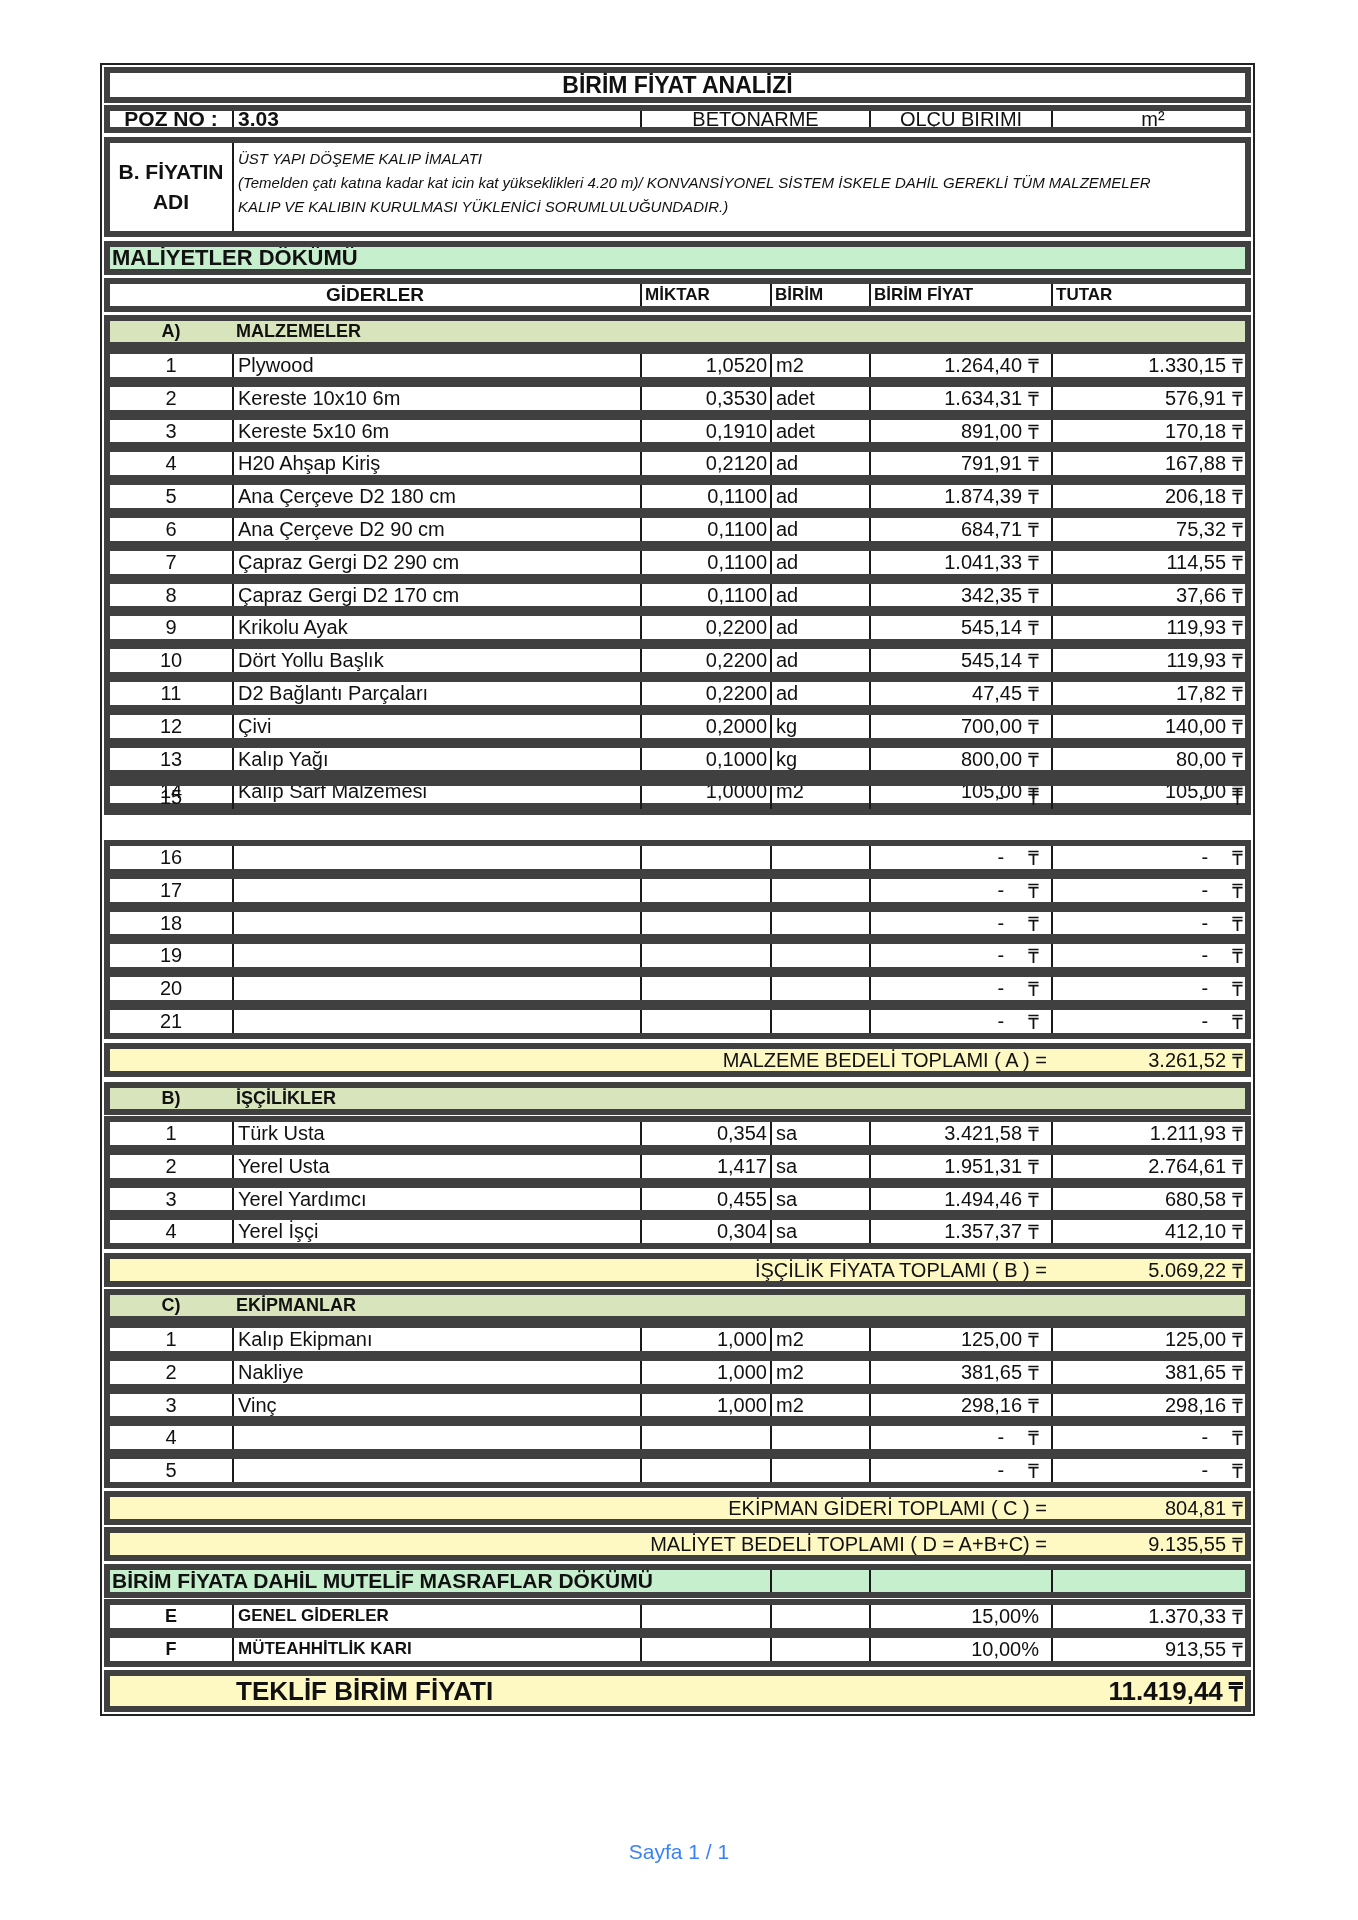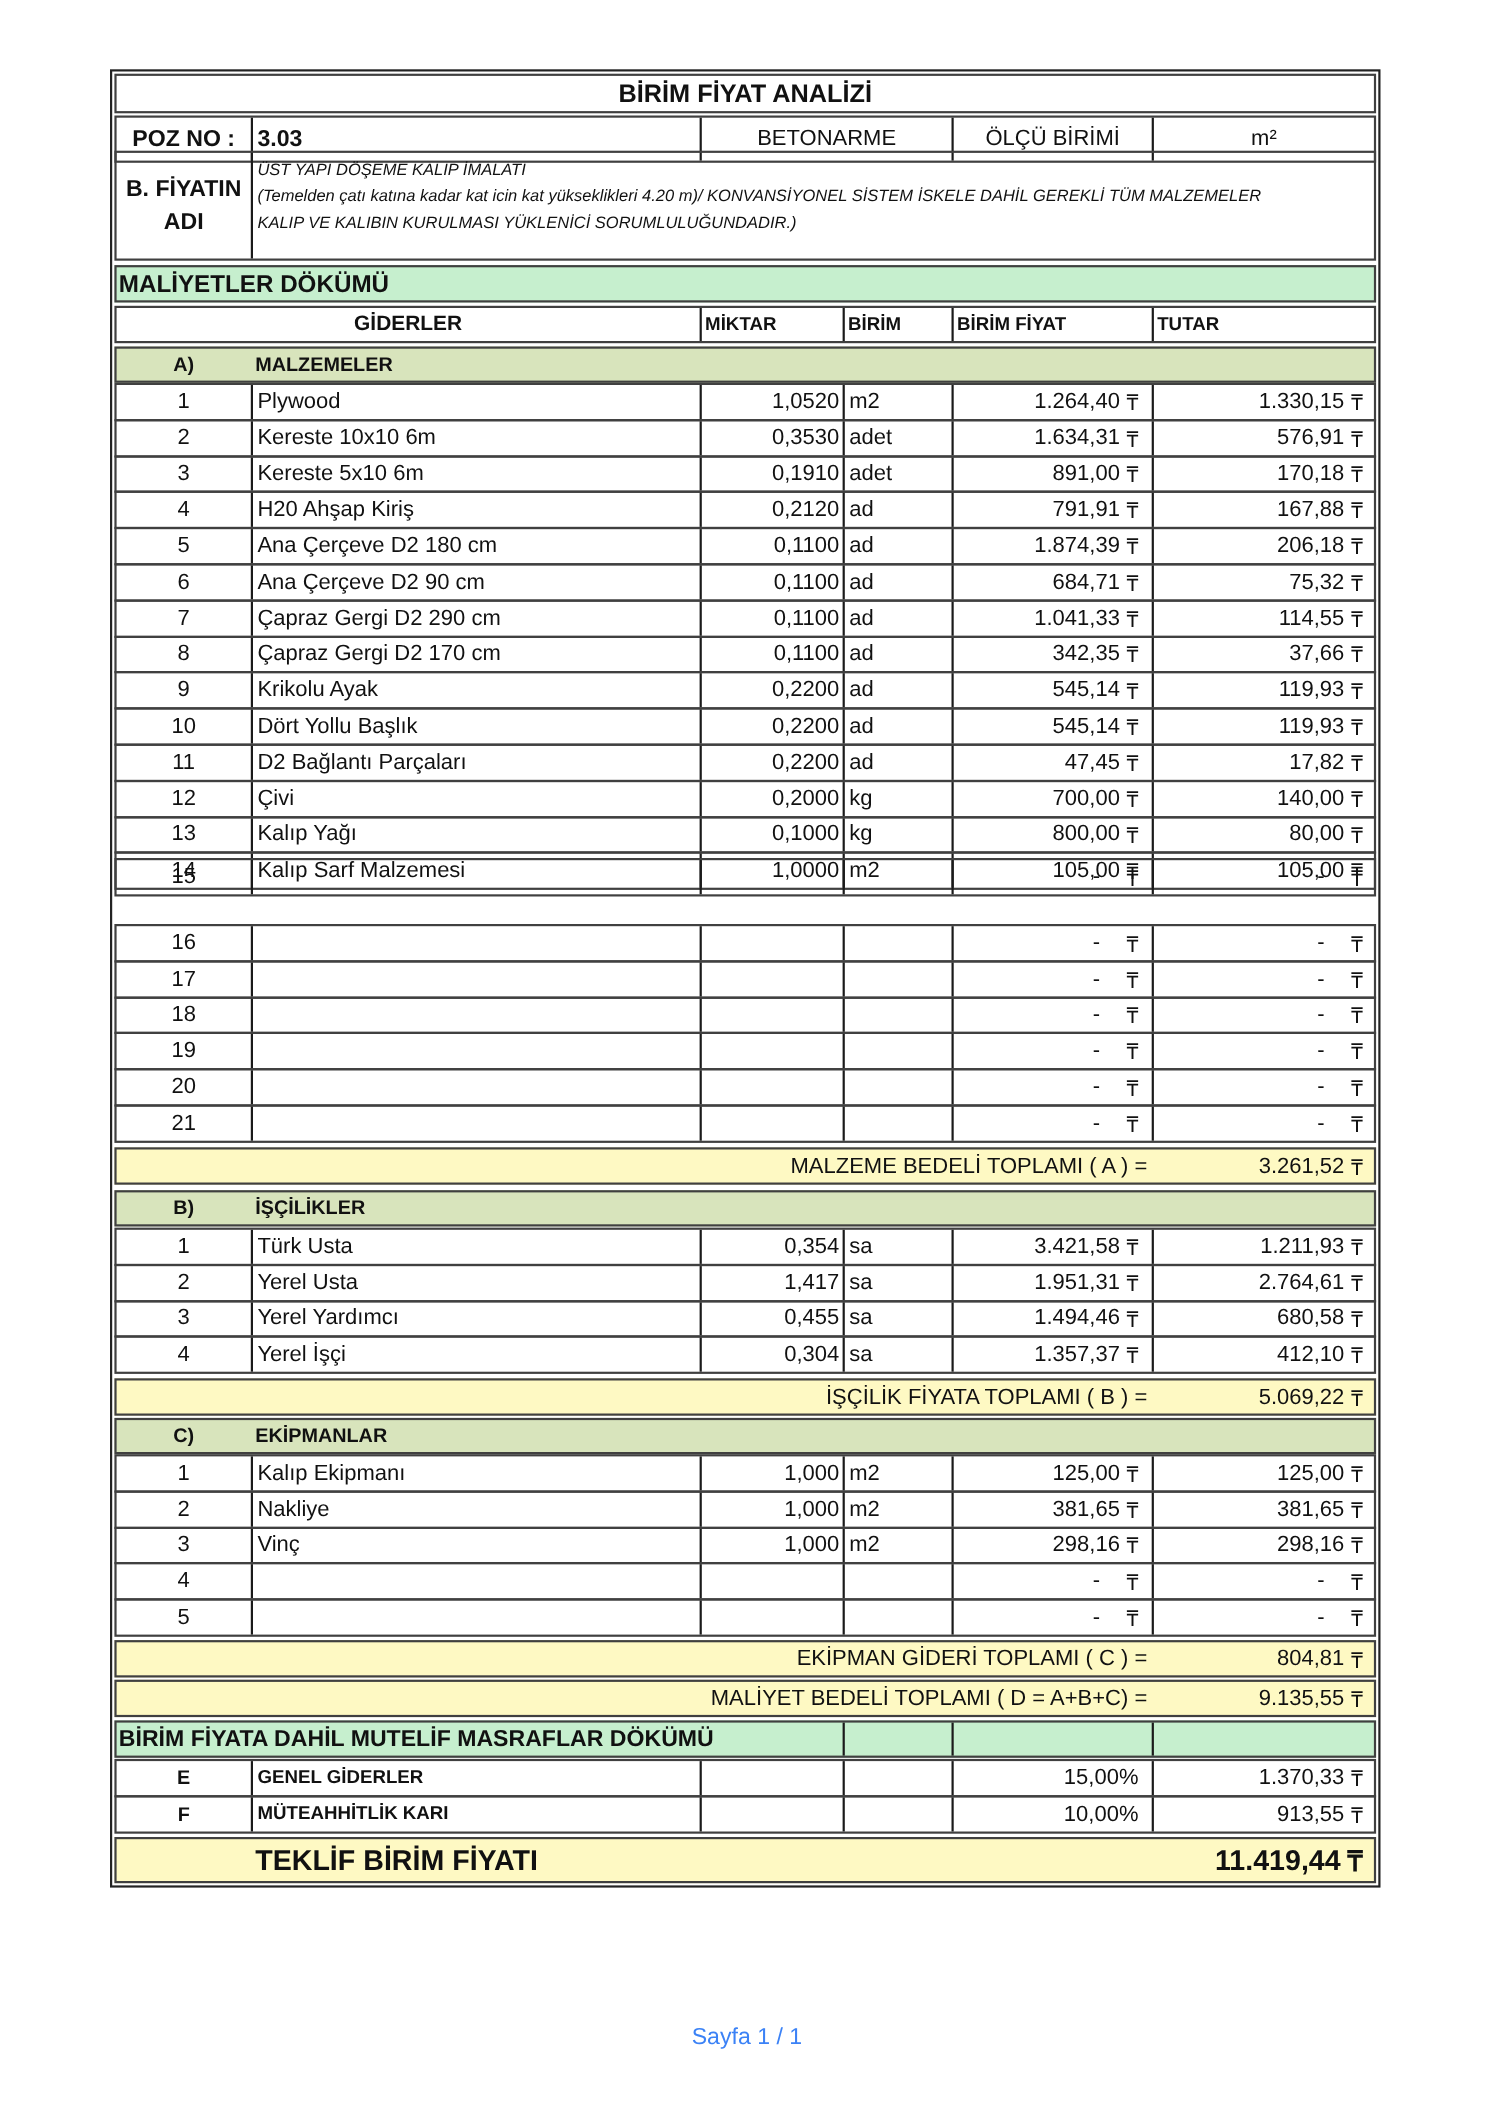--- a/index.html
+++ b/index.html
@@ -1,18 +1,18 @@
 <!DOCTYPE html>
 <html><head>
 <meta charset="utf-8">
 <style>
   html, body { margin:0; padding:0; background:#ffffff; }
   body { width:1358px; height:1920px; position:relative; font-family:"Liberation Sans", "DejaVu Sans", sans-serif; color:#111; overflow:hidden; }
   .sheet { position:absolute; left:100px; top:63px; width:1155px; height:1653px; border:2px solid #222; box-sizing:border-box; }
-  .row { position:absolute; left:104px; width:1147px; box-sizing:border-box; border:2px solid #404040; }
+  .row { position:absolute; left:104px; width:1147px; box-sizing:border-box; border:6px solid #404040; }
   .cell { position:absolute; top:0; bottom:0; box-sizing:border-box; display:flex; align-items:center; white-space:nowrap; overflow:hidden; font-size:20px; font-family:"Liberation Sans Narrow","Liberation Sans", sans-serif; }
   .cell.bl { border-left:2px solid #1a1a1a; }
   .c-no { left:0; width:122px; justify-content:center; }
   .c-name { left:122px; width:408px; padding-left:4px; }
   .c-qty { left:530px; width:130px; justify-content:flex-end; padding-right:3px; }
   .c-unit { left:660px; width:99px; padding-left:4px; }
   .c-price { left:759px; width:182px; justify-content:flex-end; padding-right:12px; }
   .c-total { left:941px; width:202px; justify-content:flex-end; padding-right:10px; }
   .green { background:#c6efce; }
   .olive { background:#d8e4bc; }
@@ -26,21 +26,21 @@
 </style>
 </head>
 <body>
 
 <div class="sheet"></div>
 
 <div class="row" style="top:67px;height:36px;">
   <div class="cell title" style="left:0;right:0;">BİRİM FİYAT ANALİZİ</div>
 </div>
 
-<div class="row" style="top:105px;height:43px;">
+<div class="row" style="top:105px;height:28px;">
   <div class="cell bold" style="left:0;width:122px;justify-content:center;font-size:21px;">POZ NO :</div>
   <div class="cell bl bold" style="left:122px;width:408px;padding-left:4px;font-size:21px;">3.03</div>
   <div class="cell bl" style="left:530px;width:229px;justify-content:center;font-size:20px;">BETONARME</div>
   <div class="cell bl" style="left:759px;width:182px;justify-content:center;font-size:20px;">ÖLÇÜ BİRİMİ</div>
   <div class="cell bl" style="left:941px;width:202px;justify-content:center;font-size:20px;">m²</div>
 </div>
 
 <div class="row" style="top:137px;height:100px;">
   <div class="cell bold" style="left:0;width:122px;flex-direction:column;justify-content:center;font-size:21px;line-height:30px;">
     <span>B. FİYATIN</span>

